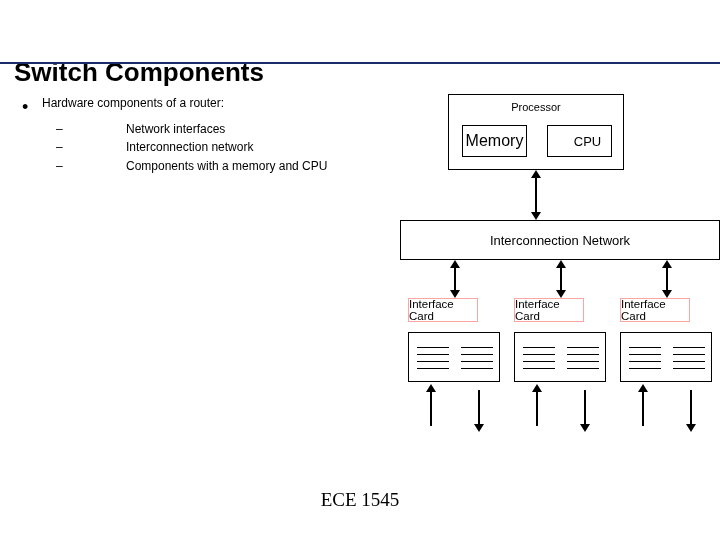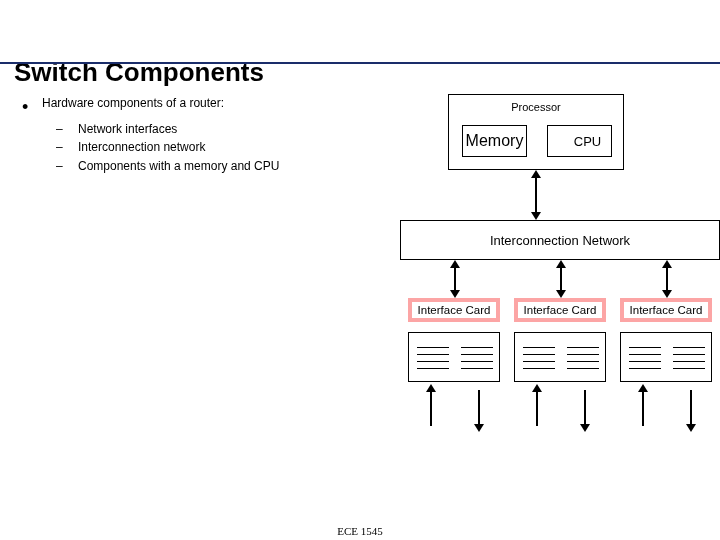--- a/index.html
+++ b/index.html
@@ -4,35 +4,35 @@
 <style>
   * { box-sizing: border-box; margin: 0; padding: 0; }
   html, body { width: 720px; height: 540px; font-family: Arial, Helvetica, sans-serif; background: #fff; color: #000; }
   .slide { position: relative; width: 720px; height: 540px; }
   .title { position: absolute; left: 14px; top: 18px; font-size: 26px; font-weight: bold; margin-top: 39px; }
   .underline { position: absolute; left: 0; top: 62px; width: 720px; height: 2px; background: #1a2d6a; }
   .content { position: absolute; left: 22px; top: 95px; width: 340px; font-size: 12px; line-height: 1.35; }
   .bullet-main { display: flex; }
   .bullet-main .dot { width: 20px; flex: 0 0 20px; }
   .bullet-main .dot::before { content: "•"; font-size: 18px; }
-  .bullet-sub { display: flex; padding-left: 34px; margin-top: 2px; }
+  .bullet-sub { display: flex; padding-left: 34px; margin-top: 2px; gap: 48px; }
   .bullet-sub .dash { width: 22px; flex: 0 0 22px; }
   .bullet-sub .dash::before { content: "–"; }
-  .footer { position: absolute; left: 0; bottom: 3px; width: 720px; text-align: center; font-size: 11px; font-family: "Times New Roman", serif; }
+  .footer { position: absolute; left: 0; bottom: 29px; width: 720px; text-align: center; font-size: 19px; font-family: "Times New Roman", serif; }
 
   .diagram { position: absolute; left: 400px; top: 90px; width: 320px; height: 370px; font-size: 12px; }
 
   .proc-box { position: absolute; left: 48px; top: 4px; width: 176px; height: 76px; border: 1px solid #000; background: #fff; }
   .proc-label { position: absolute; left: 0; right: 0; top: 6px; text-align: center; font-size: 11px; }
   .mem-box { position: absolute; left: 13px; top: 30px; width: 65px; height: 32px; border: 1px solid #000; display: flex; align-items: center; justify-content: center; font-size: 16px; }
   .cpu-box { position: absolute; left: 98px; top: 30px; width: 65px; height: 32px; border: 1px solid #000; display: flex; align-items: center; justify-content: center; font-size: 13px; padding-left: 16px; }
 
   .inter-box { position: absolute; left: 0; top: 130px; width: 320px; height: 40px; border: 1px solid #000; display: flex; align-items: center; justify-content: center; font-size: 13px; }
 
-  .iface-box { position: absolute; top: 208px; width: 92px; height: 24px; border: 4px solid #fca5a5; display: flex; align-items: center; justify-content: center; font-size: 11.5px; }
+  .iface-box { position: absolute; top: 208px; width: 70px; height: 24px; border: 1px solid #fca5a5; display: flex; align-items: center; justify-content: center; font-size: 11.5px; }
   .iface-1 { left: 8px; }
   .iface-2 { left: 114px; }
   .iface-3 { left: 220px; }
 
   .queue-box { position: absolute; top: 242px; width: 92px; height: 50px; border: 1px solid #000; }
   .queue-1 { left: 8px; }
   .queue-2 { left: 114px; }
   .queue-3 { left: 220px; }
   .queue-lines { position: absolute; width: 32px; }
   .queue-lines div { height: 1px; background: #000; margin: 6px 0; }

